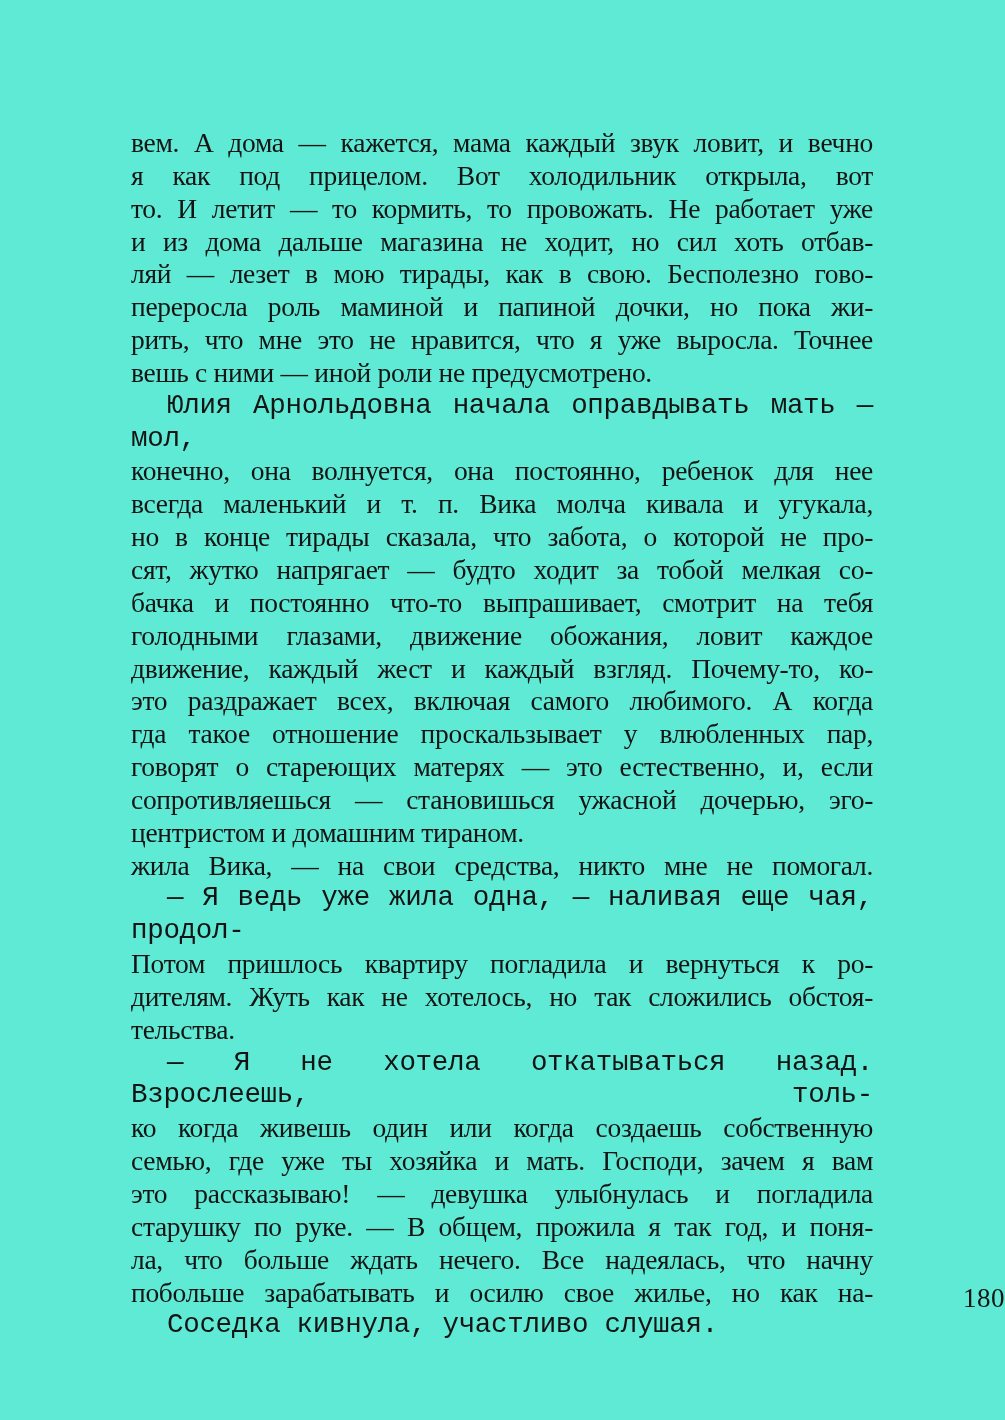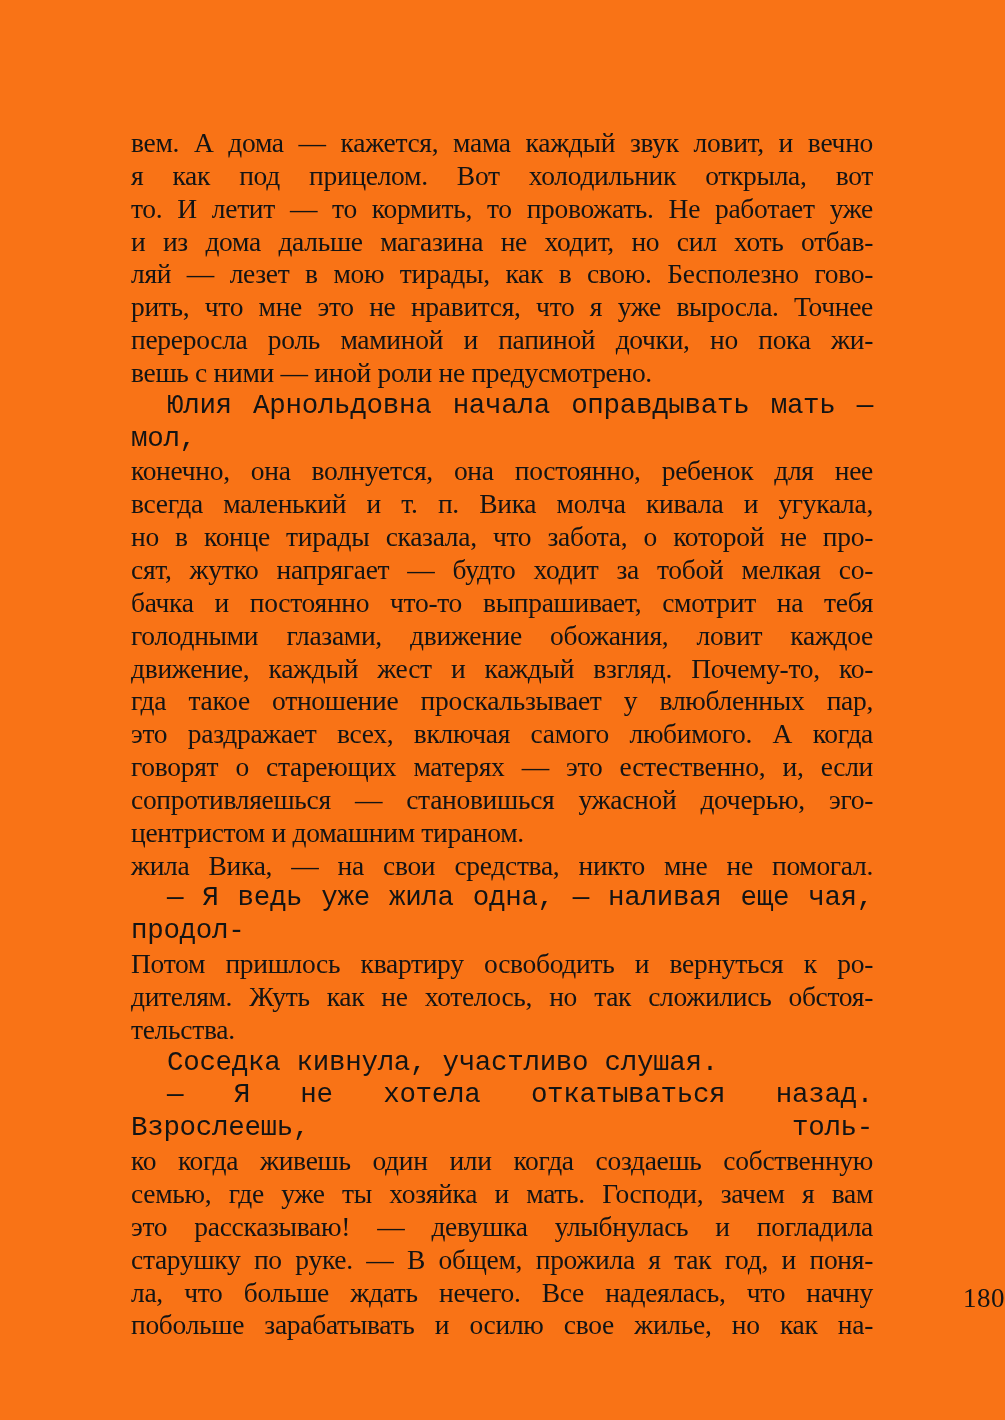--- a/index.html
+++ b/index.html
@@ -4,21 +4,21 @@
 <style>
   html, body {
     margin: 0;
     padding: 0;
     background: #ffffff;
   }
   .page {
     position: relative;
     width: 1005px;
     height: 1420px;
-    background: #f97316;
+    background: #5eead4;
     overflow: hidden;
     font-family: "Liberation Serif", "DejaVu Serif", serif;
     color: #141414;
   }
   .text-block {
     position: absolute;
     left: 131px;
     top: 127px;
     width: 742px;
   }
@@ -56,53 +56,53 @@
 <body>
 
 <div class="page">
   <div class="text-block">
       <div class="para">
         <div class="line just">вем. А дома — кажется, мама каждый звук ловит, и вечно</div>
         <div class="line just">я как под прицелом. Вот холодильник открыла, вот</div>
         <div class="line just">то. И летит — то кормить, то провожать. Не работает уже</div>
         <div class="line just">и из дома дальше магазина не ходит, но сил хоть отбав-</div>
         <div class="line just">ляй — лезет в мою тирады, как в свою. Бесполезно гово-</div>
+        <div class="line just">переросла роль маминой и папиной дочки, но пока жи-</div>
         <div class="line just">рить, что мне это не нравится, что я уже выросла. Точнее</div>
-        <div class="line just">переросла роль маминой и папиной дочки, но пока жи-</div>
         <div class="line">вешь с ними — иной роли не предусмотрено.</div>
       </div>
       <div class="para">
         <div class="line just indent">Юлия Арнольдовна начала оправдывать мать — мол,</div>
         <div class="line just">конечно, она волнуется, она постоянно, ребенок для нее</div>
         <div class="line just">всегда маленький и т. п. Вика молча кивала и угукала,</div>
         <div class="line just">но в конце тирады сказала, что забота, о которой не про-</div>
         <div class="line just">сят, жутко напрягает — будто ходит за тобой мелкая со-</div>
         <div class="line just">бачка и постоянно что-то выпрашивает, смотрит на тебя</div>
         <div class="line just">голодными глазами, движение обожания, ловит каждое</div>
         <div class="line just">движение, каждый жест и каждый взгляд. Почему-то, ко-</div>
+        <div class="line just">это раздражает всех, включая самого любимого. А когда</div>
         <div class="line just">гда такое отношение проскальзывает у влюбленных пар,</div>
-        <div class="line just">это раздражает всех, включая самого любимого. А когда</div>
         <div class="line just">говорят о стареющих матерях — это естественно, и, если</div>
         <div class="line just">сопротивляешься — становишься ужасной дочерью, эго-</div>
         <div class="line">центристом и домашним тираном.</div>
       </div>
       <div class="para">
         <div class="line just">жила Вика, — на свои средства, никто мне не помогал.</div>
         <div class="line just indent">— Я ведь уже жила одна, — наливая еще чая, продол-</div>
-        <div class="line just">Потом пришлось квартиру освободить и вернуться к ро-</div>
+        <div class="line just">Потом пришлось квартиру погладила и вернуться к ро-</div>
         <div class="line just">дителям. Жуть как не хотелось, но так сложились обстоя-</div>
         <div class="line">тельства.</div>
-      </div>
-      <div class="para">
-        <div class="line indent">Соседка кивнула, участливо слушая.</div>
       </div>
       <div class="para">
         <div class="line just indent">— Я не хотела откатываться назад. Взрослеешь, толь-</div>
         <div class="line just">ко когда живешь один или когда создаешь собственную</div>
         <div class="line just">семью, где уже ты хозяйка и мать. Господи, зачем я вам</div>
         <div class="line just">это рассказываю! — девушка улыбнулась и погладила</div>
         <div class="line just">старушку по руке. — В общем, прожила я так год, и поня-</div>
         <div class="line just">ла, что больше ждать нечего. Все надеялась, что начну</div>
         <div class="line just">побольше зарабатывать и осилю свое жилье, но как на-</div>
       </div>
+      <div class="para">
+        <div class="line indent">Соседка кивнула, участливо слушая.</div>
+      </div>
     </div>
   <div class="page-number">180</div>
 </div>
 
 </body></html>

